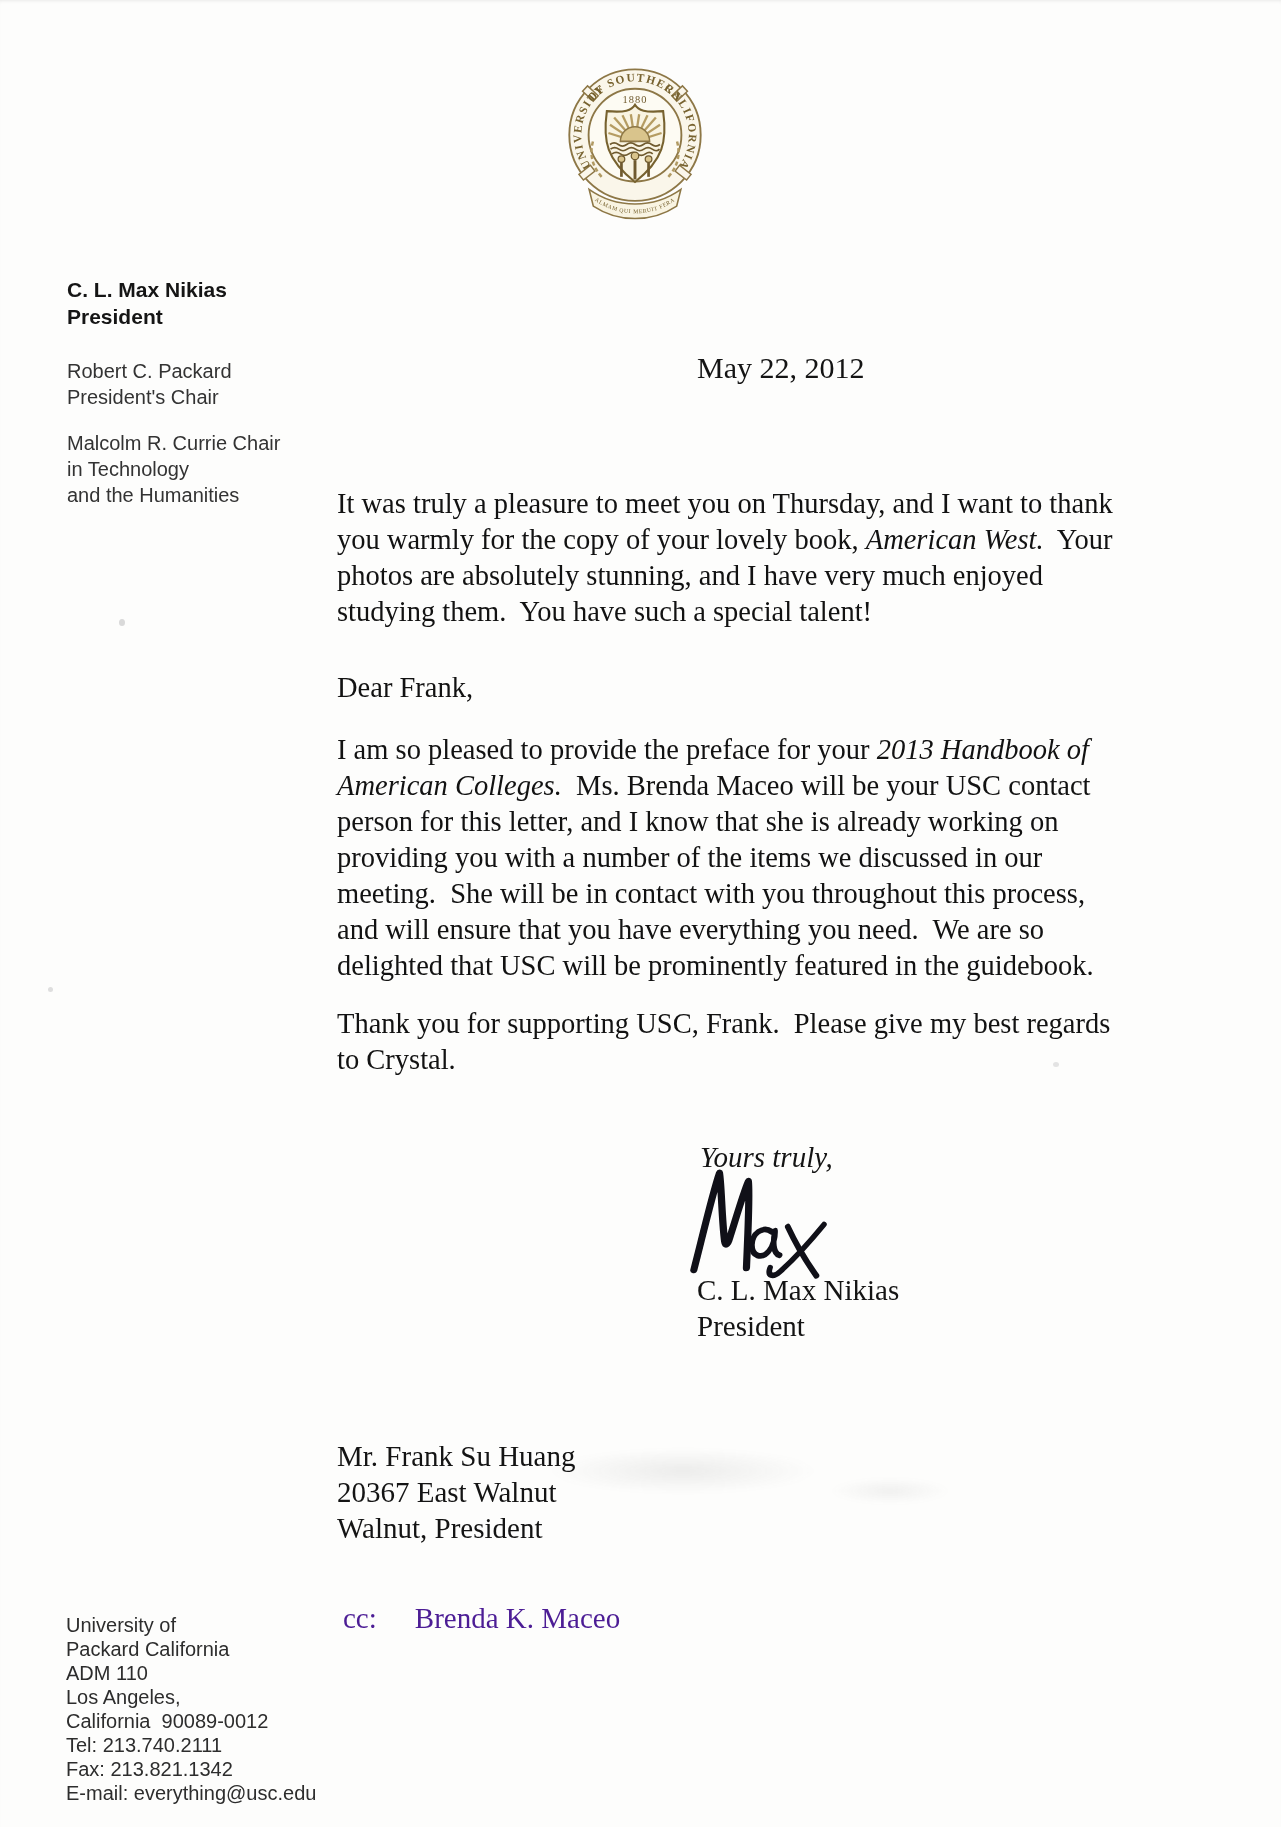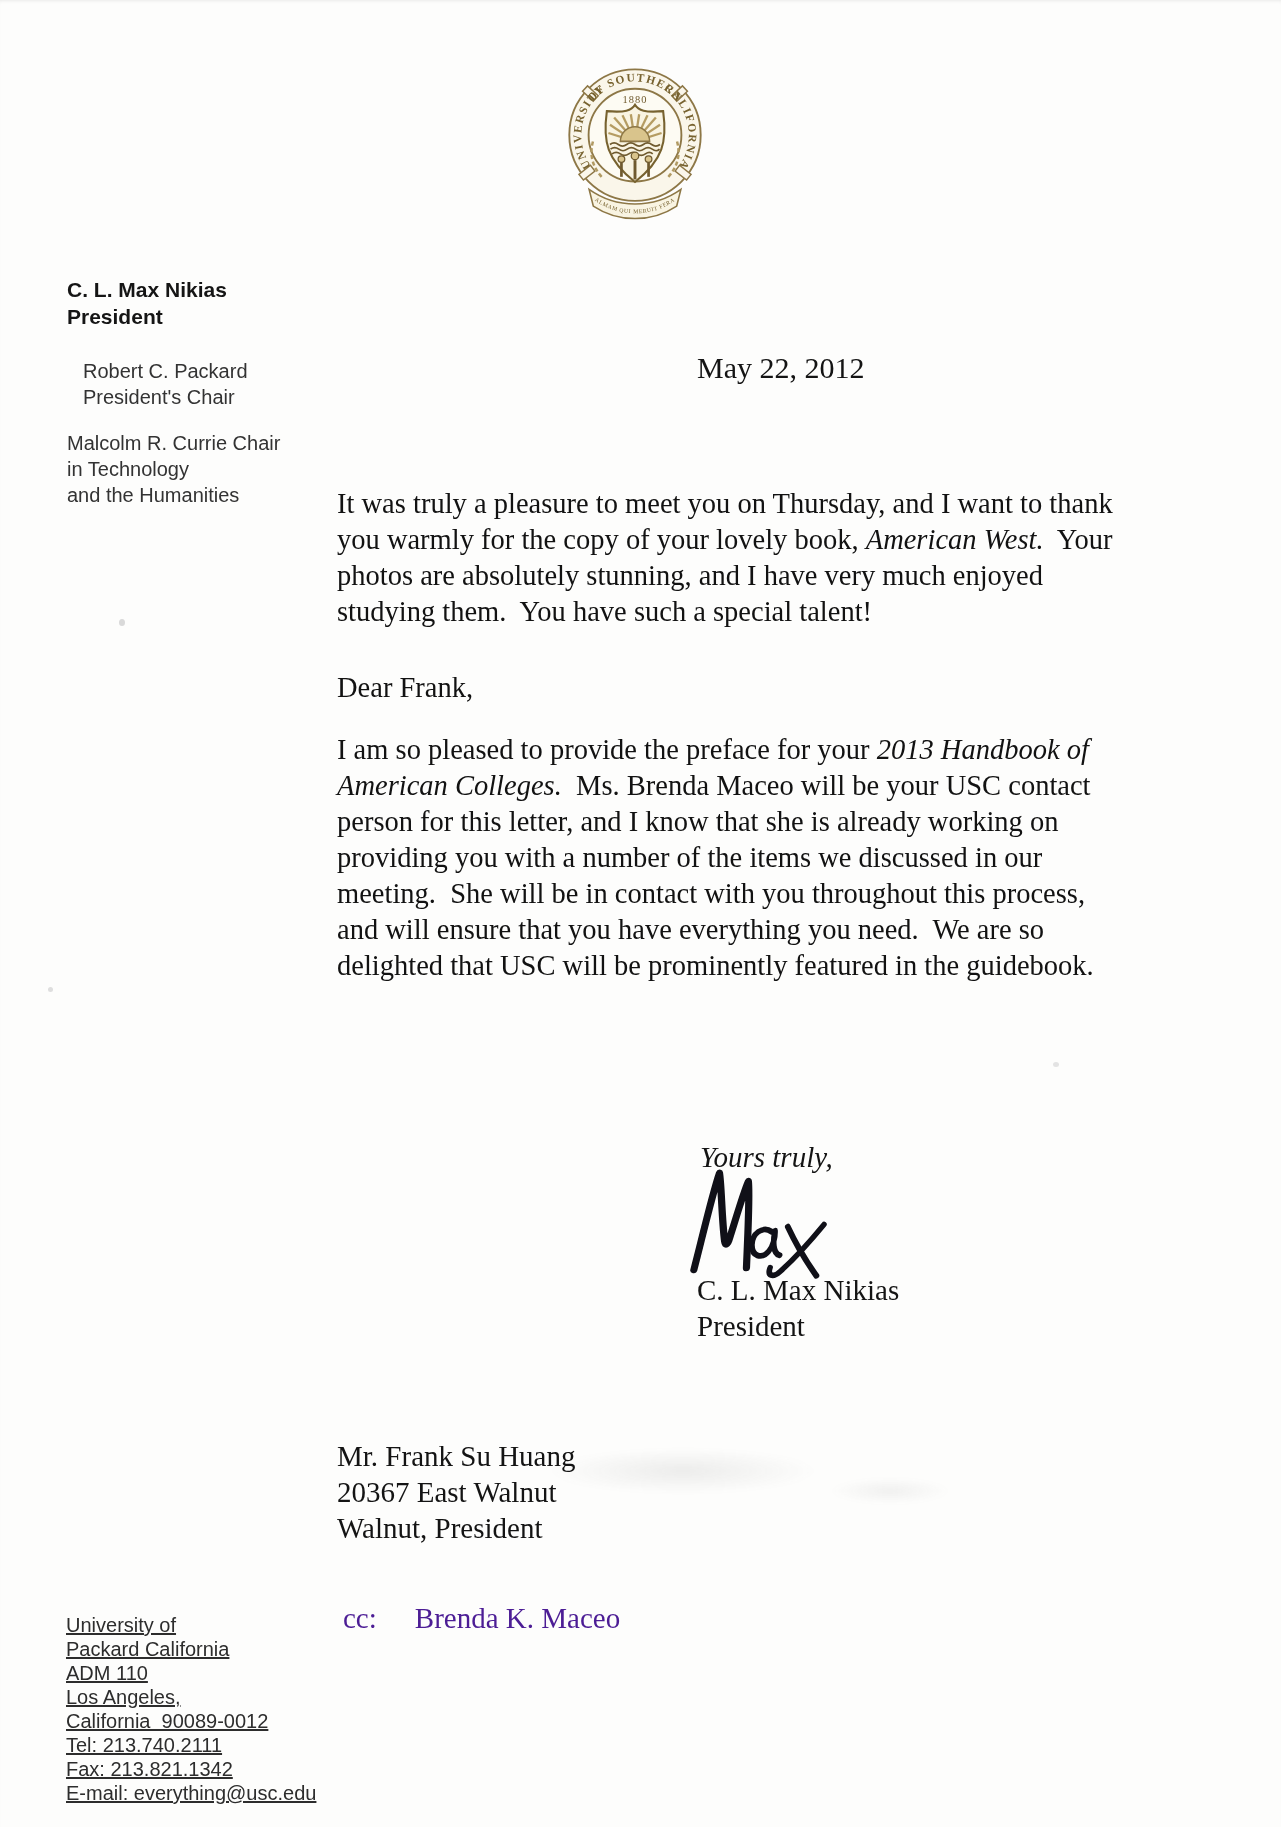--- a/index.html
+++ b/index.html
@@ -17,21 +17,21 @@
   
   .serif-line { font-size:29px; color:#141414; white-space:pre; }
   .body-text { width:784px; font-size:28.5px; line-height:36px; color:#121212; }
   .body-text p { margin:0 0 30px 0; white-space:pre-wrap; }
   .body-text em { font-style:italic; }
   .closing-line { font-size:29px; color:#141414; white-space:pre; }
   .addr { font-size:29px; line-height:36px; color:#141414; }
   .cc-row { font-size:29px; color:#4c1d95; display:flex; }
   .cc-row .cc-name { margin-left:38px; }
   
-  .footer-block { font-family:"Liberation Sans", sans-serif; font-size:20px; line-height:24px; color:#2d2d2d;text-decoration:underline; }
+  .footer-block { font-family:"Liberation Sans", sans-serif; font-size:20px; line-height:24px; color:#2d2d2d; }
   .footer-block div { white-space:pre; }
   
   .smudge { position:absolute; border-radius:50%; pointer-events:none; }
   .sm1 { left:548px; top:1448px; width:270px; height:46px;
          background:radial-gradient(ellipse at center, rgba(90,90,90,0.10), rgba(90,90,90,0) 70%); filter:blur(2px); }
   .sm2 { left:830px; top:1478px; width:120px; height:26px;
          background:radial-gradient(ellipse at center, rgba(90,90,90,0.08), rgba(90,90,90,0) 70%); filter:blur(2px); }
   .speck1 { left:119px; top:619px; width:6px; height:7px; background:#d9d9d9; }
   .speck2 { left:48px; top:987px; width:5px; height:5px; background:#dedede; }
   .speck3 { left:1053px; top:1062px; width:6px; height:5px; background:#e3e3e3; }
@@ -104,37 +104,38 @@
 
     <path d="M 26,122 C 40,132 54,136 70,136 C 86,136 100,132 114,122 L 110,138 C 98,146 84,150 70,150 C 56,150 42,146 30,138 Z" fill="#f9f4e2" stroke="#8d7746" stroke-width="1.5"></path>
     <text text-anchor="middle" style="font-family:'Liberation Serif',serif; font-size:5.5px; letter-spacing:0.6px;" fill="#77622f"><textPath href="#bannerPath" startOffset="50%">PALMAM QUI MERUIT FERAT</textPath></text>
   </svg>
 
   <div class="abs lh lh-name" style="left:67px; top:276px;">
     <div>C. L. Max Nikias</div>
     <div>President</div>
   </div>
 
-  <div class="abs lh lh-chair" style="left:67px; top:358px;margin-left:16px;">
+  <div class="abs lh lh-chair" style="left:67px; top:358px;">
     <div>Robert C. Packard</div>
     <div>President's Chair</div>
   </div>
 
   <div class="abs lh lh-chair" style="left:67px; top:430px;">
     <div>Malcolm R. Currie Chair</div>
     <div>in Technology</div>
     <div>and the Humanities</div>
   </div>
 
   <div class="abs serif-line" style="left:697px; top:351px; font-size:30px;">May 22, 2012</div>
 
   <div class="abs body-text" style="left:337px; top:486px;">
     <p style="margin-bottom:40px;"><span>It was truly a pleasure to meet you on Thursday, and I want to thank you warmly for the copy of your lovely book, </span><em>American West.</em><span>  Your photos are absolutely stunning, and I have very much enjoyed studying them.  You have such a special talent!</span></p>
     <p style="margin-bottom:26px;">Dear Frank,</p>
     <p style="margin-bottom:22px;"><span>I am so pleased to provide the preface for your </span><em>2013 Handbook of American Colleges.</em><span>  Ms. Brenda Maceo will be your USC contact person for this letter, and I know that she is already working on providing you with a number of the items we discussed in our meeting.  She will be in contact with you throughout this process, and will ensure that you have everything you need.  We are so delighted that USC will be prominently featured in the guidebook.</span></p>
+    <p>Thank you for supporting USC, Frank.  Please give my best regards to Crystal.</p>
   </div>
 
   <div class="abs closing-line" style="left:700px; top:1141px;font-style:italic;">Yours truly,</div>
 
   <svg class="abs" style="left:688px; top:1166px;" width="165" height="115" viewBox="0 0 160 112">
     <title>Max</title>
     <g fill="none" stroke="#101018" stroke-linecap="round" stroke-linejoin="round" transform="skewX(-6) translate(10,0)">
       <path stroke-width="7" d="M 6,101 C 10,76 16,28 21,7 C 24,17 28,52 33,73 C 34,77 36,77 37,73 C 41,55 46,27 50,15 C 53,29 55,68 57,99"></path>
       <path stroke-width="5.5" d="M 78,64 C 68,58 59,66 60,77 C 61,88 71,91 77,83 C 81,78 82,69 81,63 C 80,73 81,85 88,87"></path>
       <path stroke-width="5.5" d="M 93,59 C 101,73 113,91 126,107"></path>

